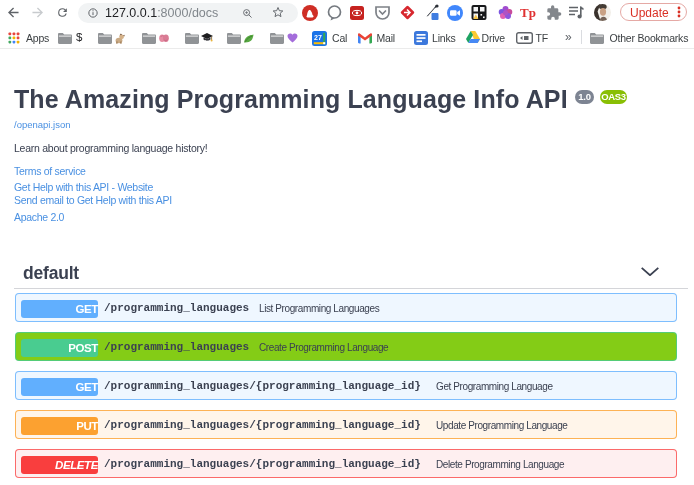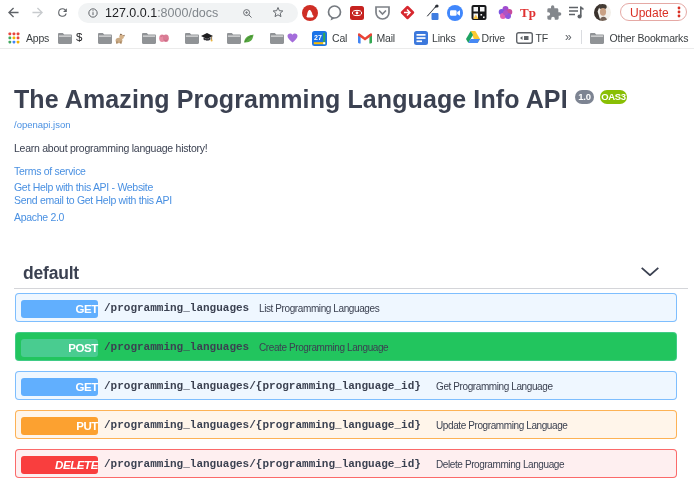--- a/index.html
+++ b/index.html
@@ -38,21 +38,21 @@
   color:#3b4151; letter-spacing:-0.2px; }
 #sectline { position:absolute; left:14px; top:287.5px; width:674px; height:1px; background:rgba(59,65,81,.22); }
 
 .op { position:absolute; left:15px; width:662px; height:29px; border-radius:4px; border:1px solid; }
 .op .method { position:absolute; left:5px; top:6px; width:77px; height:18px; border-radius:3px;
   color:#fff; font-weight:bold; font-size:11.5px; letter-spacing:-0.4px; text-align:right; line-height:18px; }
 .op .path { position:absolute; left:88px; top:8px; font-size:11px; font-weight:bold;
   font-family:"Liberation Mono",monospace; color:#3b4151; }
 .op .desc { position:absolute; top:8.5px; font-size:10px; letter-spacing:-0.4px; color:#3b4151; }
 .get    { background:#eff7ff;  border-color:rgba(97,175,254,.8); }
-.post   { background:#22c55e;  border-color:rgba(73,204,144,.8); }
+.post   { background:#84cc16;  border-color:rgba(73,204,144,.8); }
 .put    { background:#fff5ea;  border-color:rgba(252,161,48,.8); }
 .delete { background:#feeff0;  border-color:rgba(249,62,62,.75); }
 .get    .method { background:#61affe; }
 .post   .method { background:#49cc90; }
 .put    .method { background:#fca130; }
 .delete .method { background:#f93e3e;font-style:italic; }
 </style>
 </head>
 <body>
 <div id="page">

